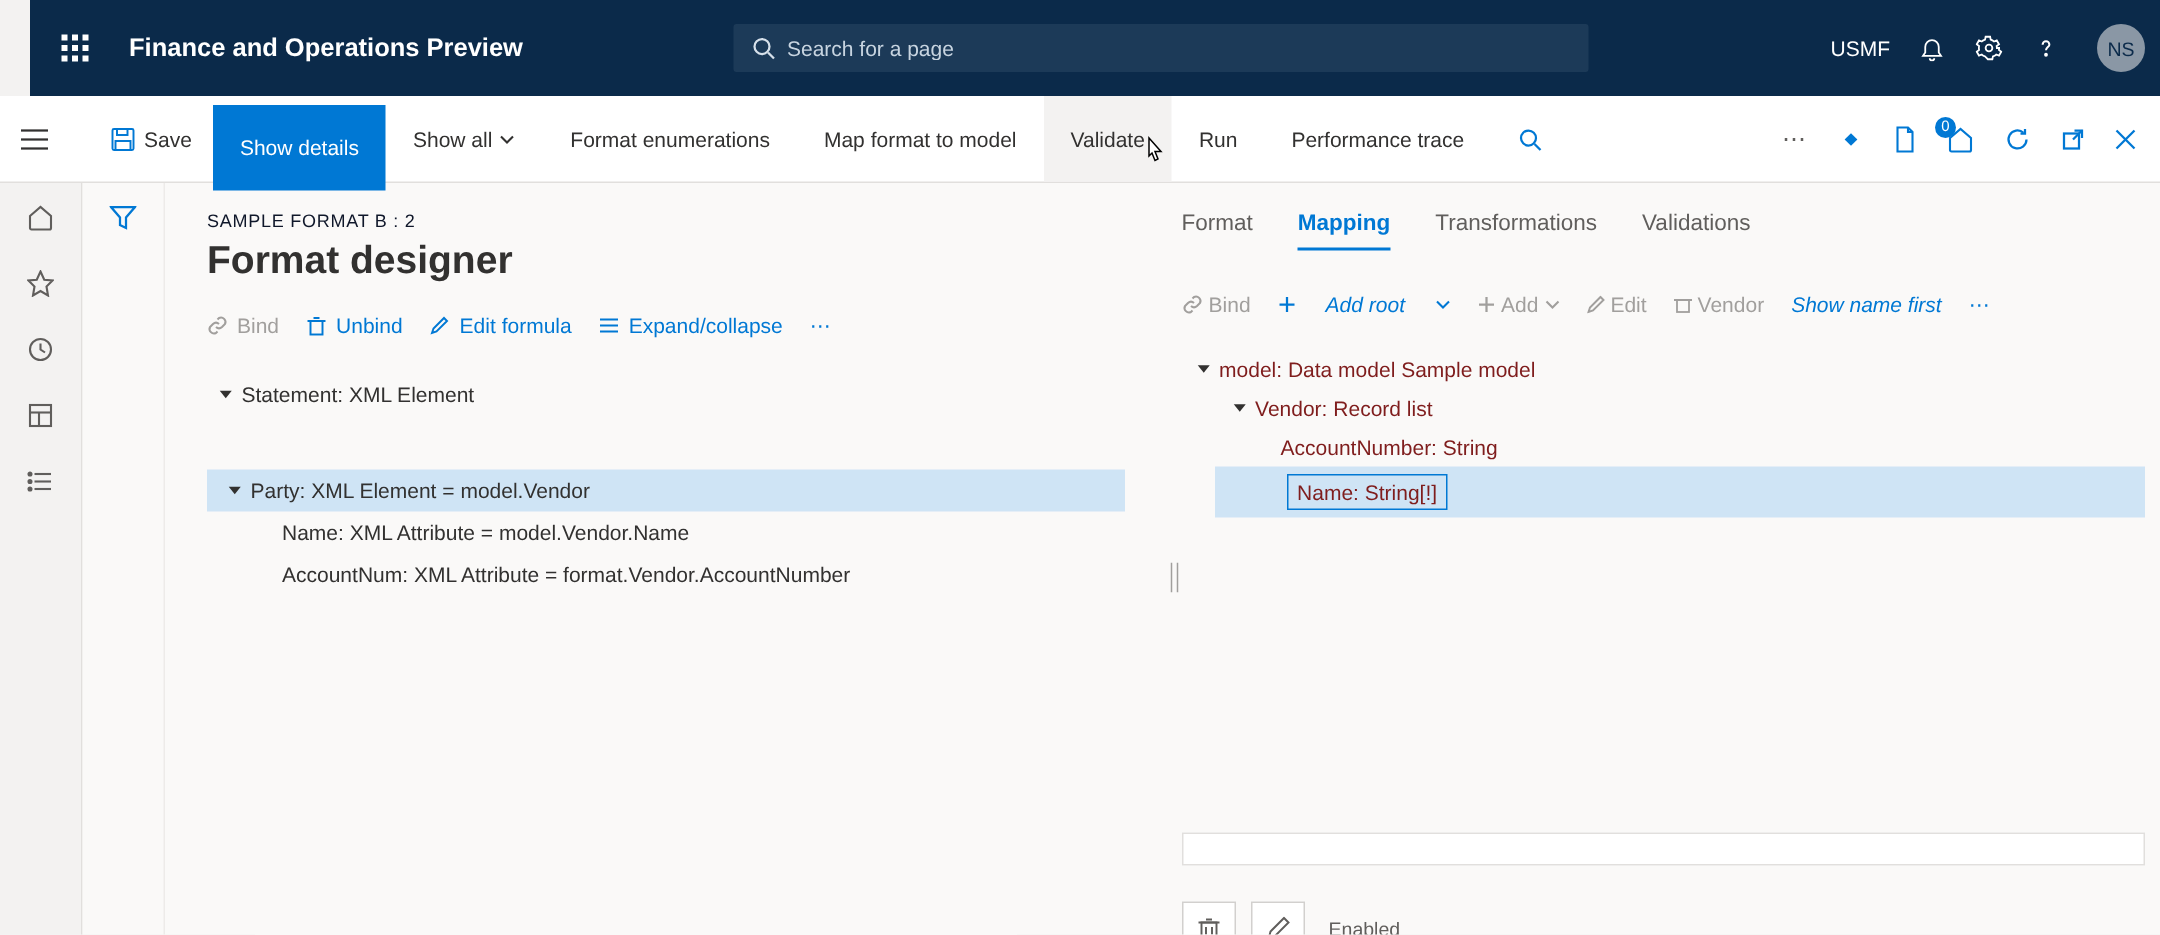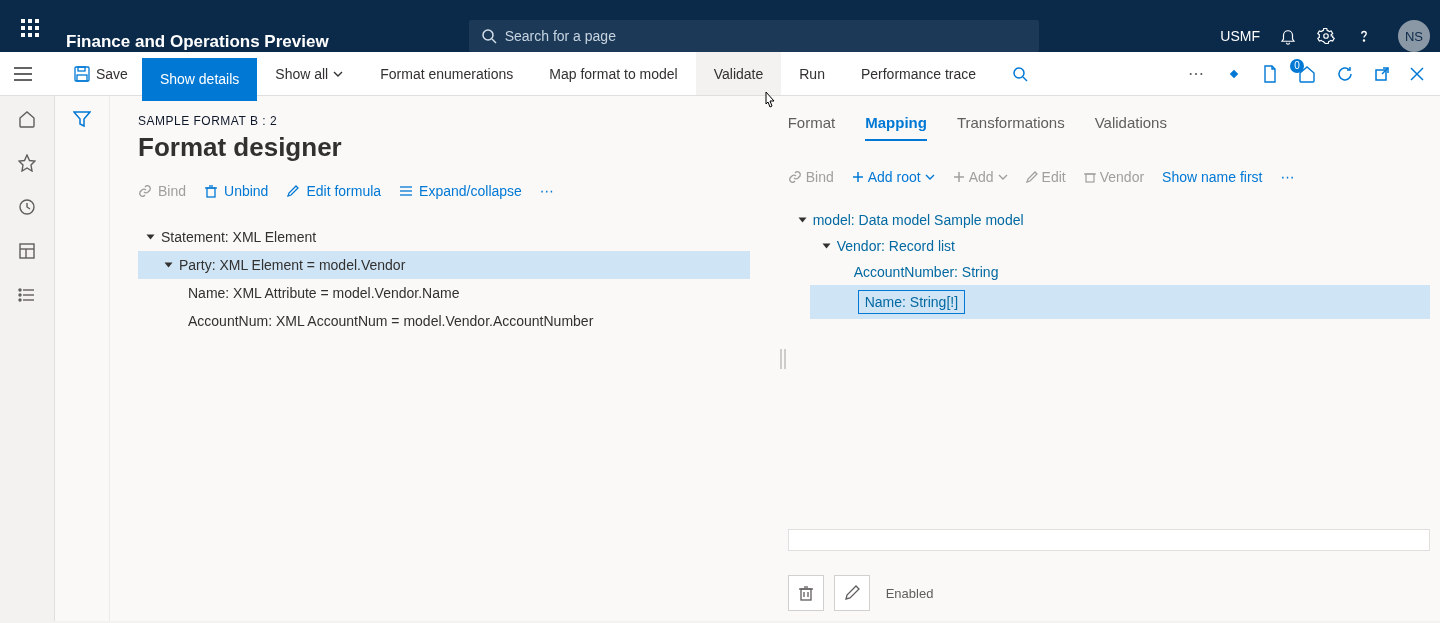--- a/index.html
+++ b/index.html
@@ -1,33 +1,33 @@
 <!DOCTYPE html>
 <html><head>
 <meta charset="utf-8">
 <style>
   * { box-sizing: border-box; margin: 0; padding: 0; font-family: "Segoe UI", -apple-system, sans-serif; }
   html, body { width: 1440px; height: 623px; overflow: hidden; background: #f3f2f1; }
 
   
-  .topbar { height: 52px; background: #0b2a4a; color: #fff; display: flex; align-items: flex-end; padding: 0 10px; }
+  .topbar { height: 64px; background: #0b2a4a; color: #fff; display: flex; align-items: center; padding: 0 10px; margin-left: 20px; }
   .waffle { width: 40px; height: 48px; display:flex; align-items:center; justify-content:center; cursor:pointer; }
   .waffle-grid { display:grid; grid-template-columns: repeat(3,4px); grid-template-rows: repeat(3,4px); gap:3px; }
   .waffle-grid span { width:4px; height:4px; background:#fff; }
   .app-title { font-size: 17px; font-weight: 600; margin-left: 16px; }
   .search-wrap { margin-left: 140px; width: 570px; height: 32px; background: #1c3a58; border-radius: 2px; display:flex; align-items:center; padding: 0 12px; color:#d6e0ea; }
   .search-wrap input { flex:1; background:transparent; border:none; outline:none; color:#fff; font-size:14px; margin-left:8px; }
   .search-wrap input::placeholder { color:#c7d4e0; }
   .top-right { margin-left:auto; display:flex; align-items:center; gap:18px; }
   .top-right .company { font-size:14px; }
   .top-icon { width:20px; height:20px; display:flex; align-items:center; justify-content:center; cursor:pointer; }
   .avatar { width:32px; height:32px; border-radius:50%; background:#8a97a5; display:flex; align-items:center; justify-content:center; font-size:13px; color:#0b2a4a; font-weight:500; margin-left:6px; }
 
   
-  .cmdbar { height: 44px; background:#fff; border-bottom:1px solid #e1dfdd; display:flex; align-items:center; padding-left: 60px; position:relative; }
+  .cmdbar { height: 58px; background:#fff; border-bottom:1px solid #e1dfdd; display:flex; align-items:center; padding-left: 60px; position:relative; }
   .leftrail-toggle { position:absolute; left:14px; top:50%; transform:translateY(-50%); cursor:pointer; }
   .cmd-save { display:flex; align-items:center; gap:6px; color:#323130; padding:0 14px; height:100%; cursor:pointer; font-size:14px; }
   .cmd-btn { padding: 0 18px; height:100%; display:flex; align-items:center; font-size:14px; color:#323130; cursor:pointer; border:none; background:transparent; }
   .cmd-btn.active { background:#0078d4; color:#fff;margin-top:11px; }
   .cmd-btn.hover { background:#f3f2f1; }
   .cmd-right { margin-left:auto; display:flex; align-items:center; gap:20px; padding-right:16px; color:#0078d4; }
   .cmd-right .plain-icon { color:#605e5c; }
   .badge-wrap { position:relative; }
   .badge { position:absolute; top:-6px; left:-8px; background:#0078d4; color:#fff; font-size:10px; border-radius:8px; padding:0 4px; min-width:14px; height:14px; display:flex; align-items:center; justify-content:center; }
   .chevron-down { margin-left:4px; }
@@ -47,39 +47,39 @@
   .breadcrumb { font-size:12px; letter-spacing:.5px; color:#0f172a; text-transform: uppercase; }
   .page-title { font-size:26px; font-weight:600; color:#323130; margin-top:4px; }
 
   .toolbar-row { display:flex; align-items:center; gap:18px; margin-top:20px; font-size:14px; }
   .tool-link { display:flex; align-items:center; gap:6px; color:#0078d4; cursor:pointer; }
   .tool-link.disabled { color:#a19f9d; cursor:default; }
   .overflow-dots { color:#0078d4; cursor:pointer; letter-spacing:2px; }
 
   .tree { margin-top:24px; font-size:14px; color:#323130; }
   .tree-node { padding:6px 10px; display:flex; align-items:center; gap:8px; }
-  .tree-node.indent1 { padding-left: 28px; }
+  .tree-node.indent1 { padding-left: 16px; margin-top: 36px; }
   .tree-node.indent2 { padding-left: 50px; }
   .tree-node.selected { background:#cfe4f5; }
   .caret { width:0; height:0; border-left:5px solid #323130; border-top:4px solid transparent; border-bottom:4px solid transparent; display:inline-block; }
   .caret.open { transform: rotate(90deg); }
 
   .splitter { width:10px; display:flex; align-items:center; justify-content:center; color:#a19f9d; cursor:col-resize; }
 
   
   .right-pane { flex:1.05; padding: 18px 10px 0 0; display:flex; flex-direction:column; position: relative; }
   .tabs { display:flex; gap:30px; font-size:15px; color:#605e5c; border-bottom: none; padding-left:0; }
   .tab { padding-bottom:8px; cursor:pointer; }
   .tab.active { color:#0078d4; border-bottom:2px solid #0078d4; font-weight:700; }
 
   .right-toolbar { display:flex; align-items:center; gap:18px; margin-top:28px; font-size:14px; flex-wrap:wrap; }
   .right-toolbar .disabled { color:#a19f9d; }
-  .right-toolbar .link { color:#0078d4; cursor:pointer; display:flex; align-items:center; gap:4px; }
-
-  .right-tree { margin-top:22px; font-size:14px; color:#0369a1; }
+  .right-toolbar .link { color:#0078d4; cursor:pointer; display:flex; align-items:center; gap:20px;font-style:italic; }
+
+  .right-tree { margin-top:22px; font-size:14px; color:#7f1d1d; }
   .right-tree .node { padding:5px 8px; display:flex; align-items:center; gap:8px; }
   .right-tree .lvl0 { padding-left:12px; }
   .right-tree .lvl1 { padding-left:36px; }
   .right-tree .lvl2 { padding-left:66px; }
   .right-tree .row-sel { background:#cfe4f5; }
   .right-tree .cell-sel { border:1px solid #0078d4; padding:3px 6px; background:#cfe4f5; }
 
   .bottom-strip { position:absolute; bottom:10px; left:0; right:10px; }
   .horizontal-input { height:22px; background:#fff; border:1px solid #e1dfdd; margin-bottom: 24px; margin-left: 0; width: 100%; }
   .btn-row { display:flex; align-items:center; gap:10px; }
@@ -314,21 +314,21 @@
           <span>Statement: XML Element</span>
         </div>
         <div class="tree-node indent1 selected">
           <span class="caret open"></span>
           <span>Party: XML Element = model.Vendor</span>
         </div>
         <div class="tree-node indent2">
           <span>Name: XML Attribute = model.Vendor.Name</span>
         </div>
         <div class="tree-node indent2">
-          <span>AccountNum: XML AccountNum = model.Vendor.AccountNumber</span>
+          <span>AccountNum: XML Attribute = format.Vendor.AccountNumber</span>
         </div>
       </div>
     </div>
 
     <div class="splitter">
       <svg width="6" height="20" viewBox="0 0 6 20" stroke="#a19f9d" stroke-width="1">
           <line x1="1" y1="0" x2="1" y2="20"></line>
           <line x1="5" y1="0" x2="5" y2="20"></line>
         </svg>
     </div>

